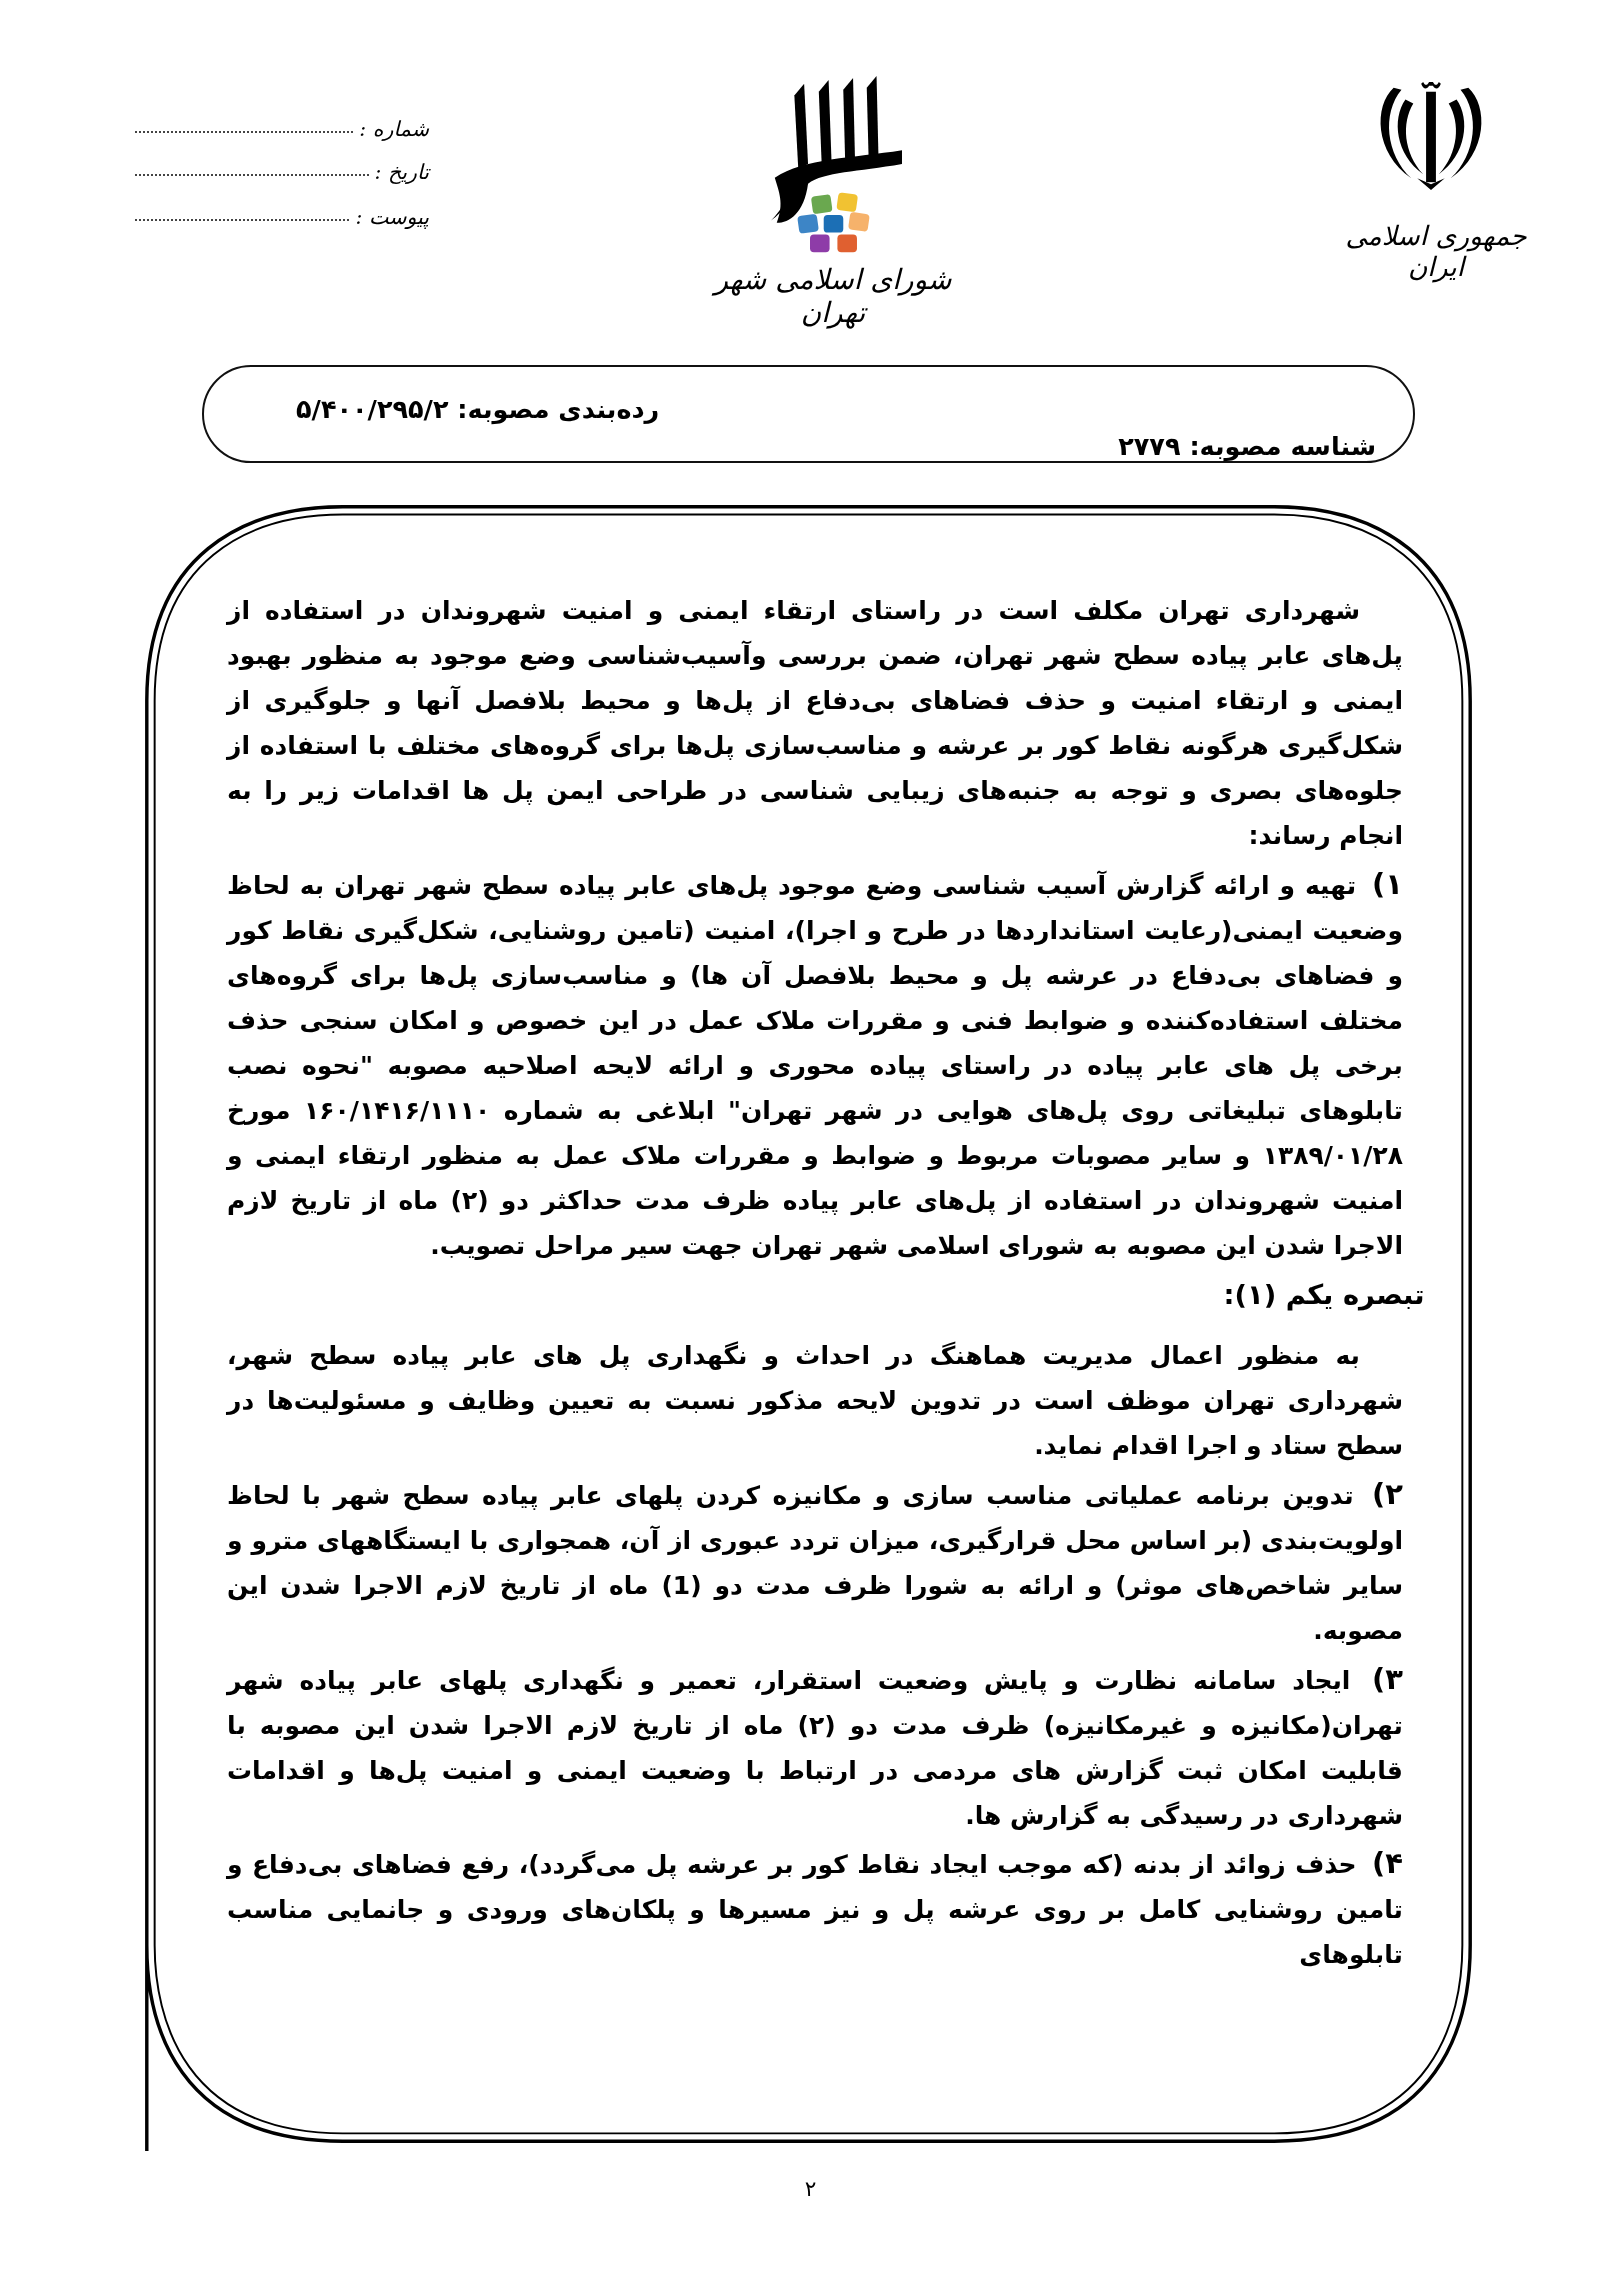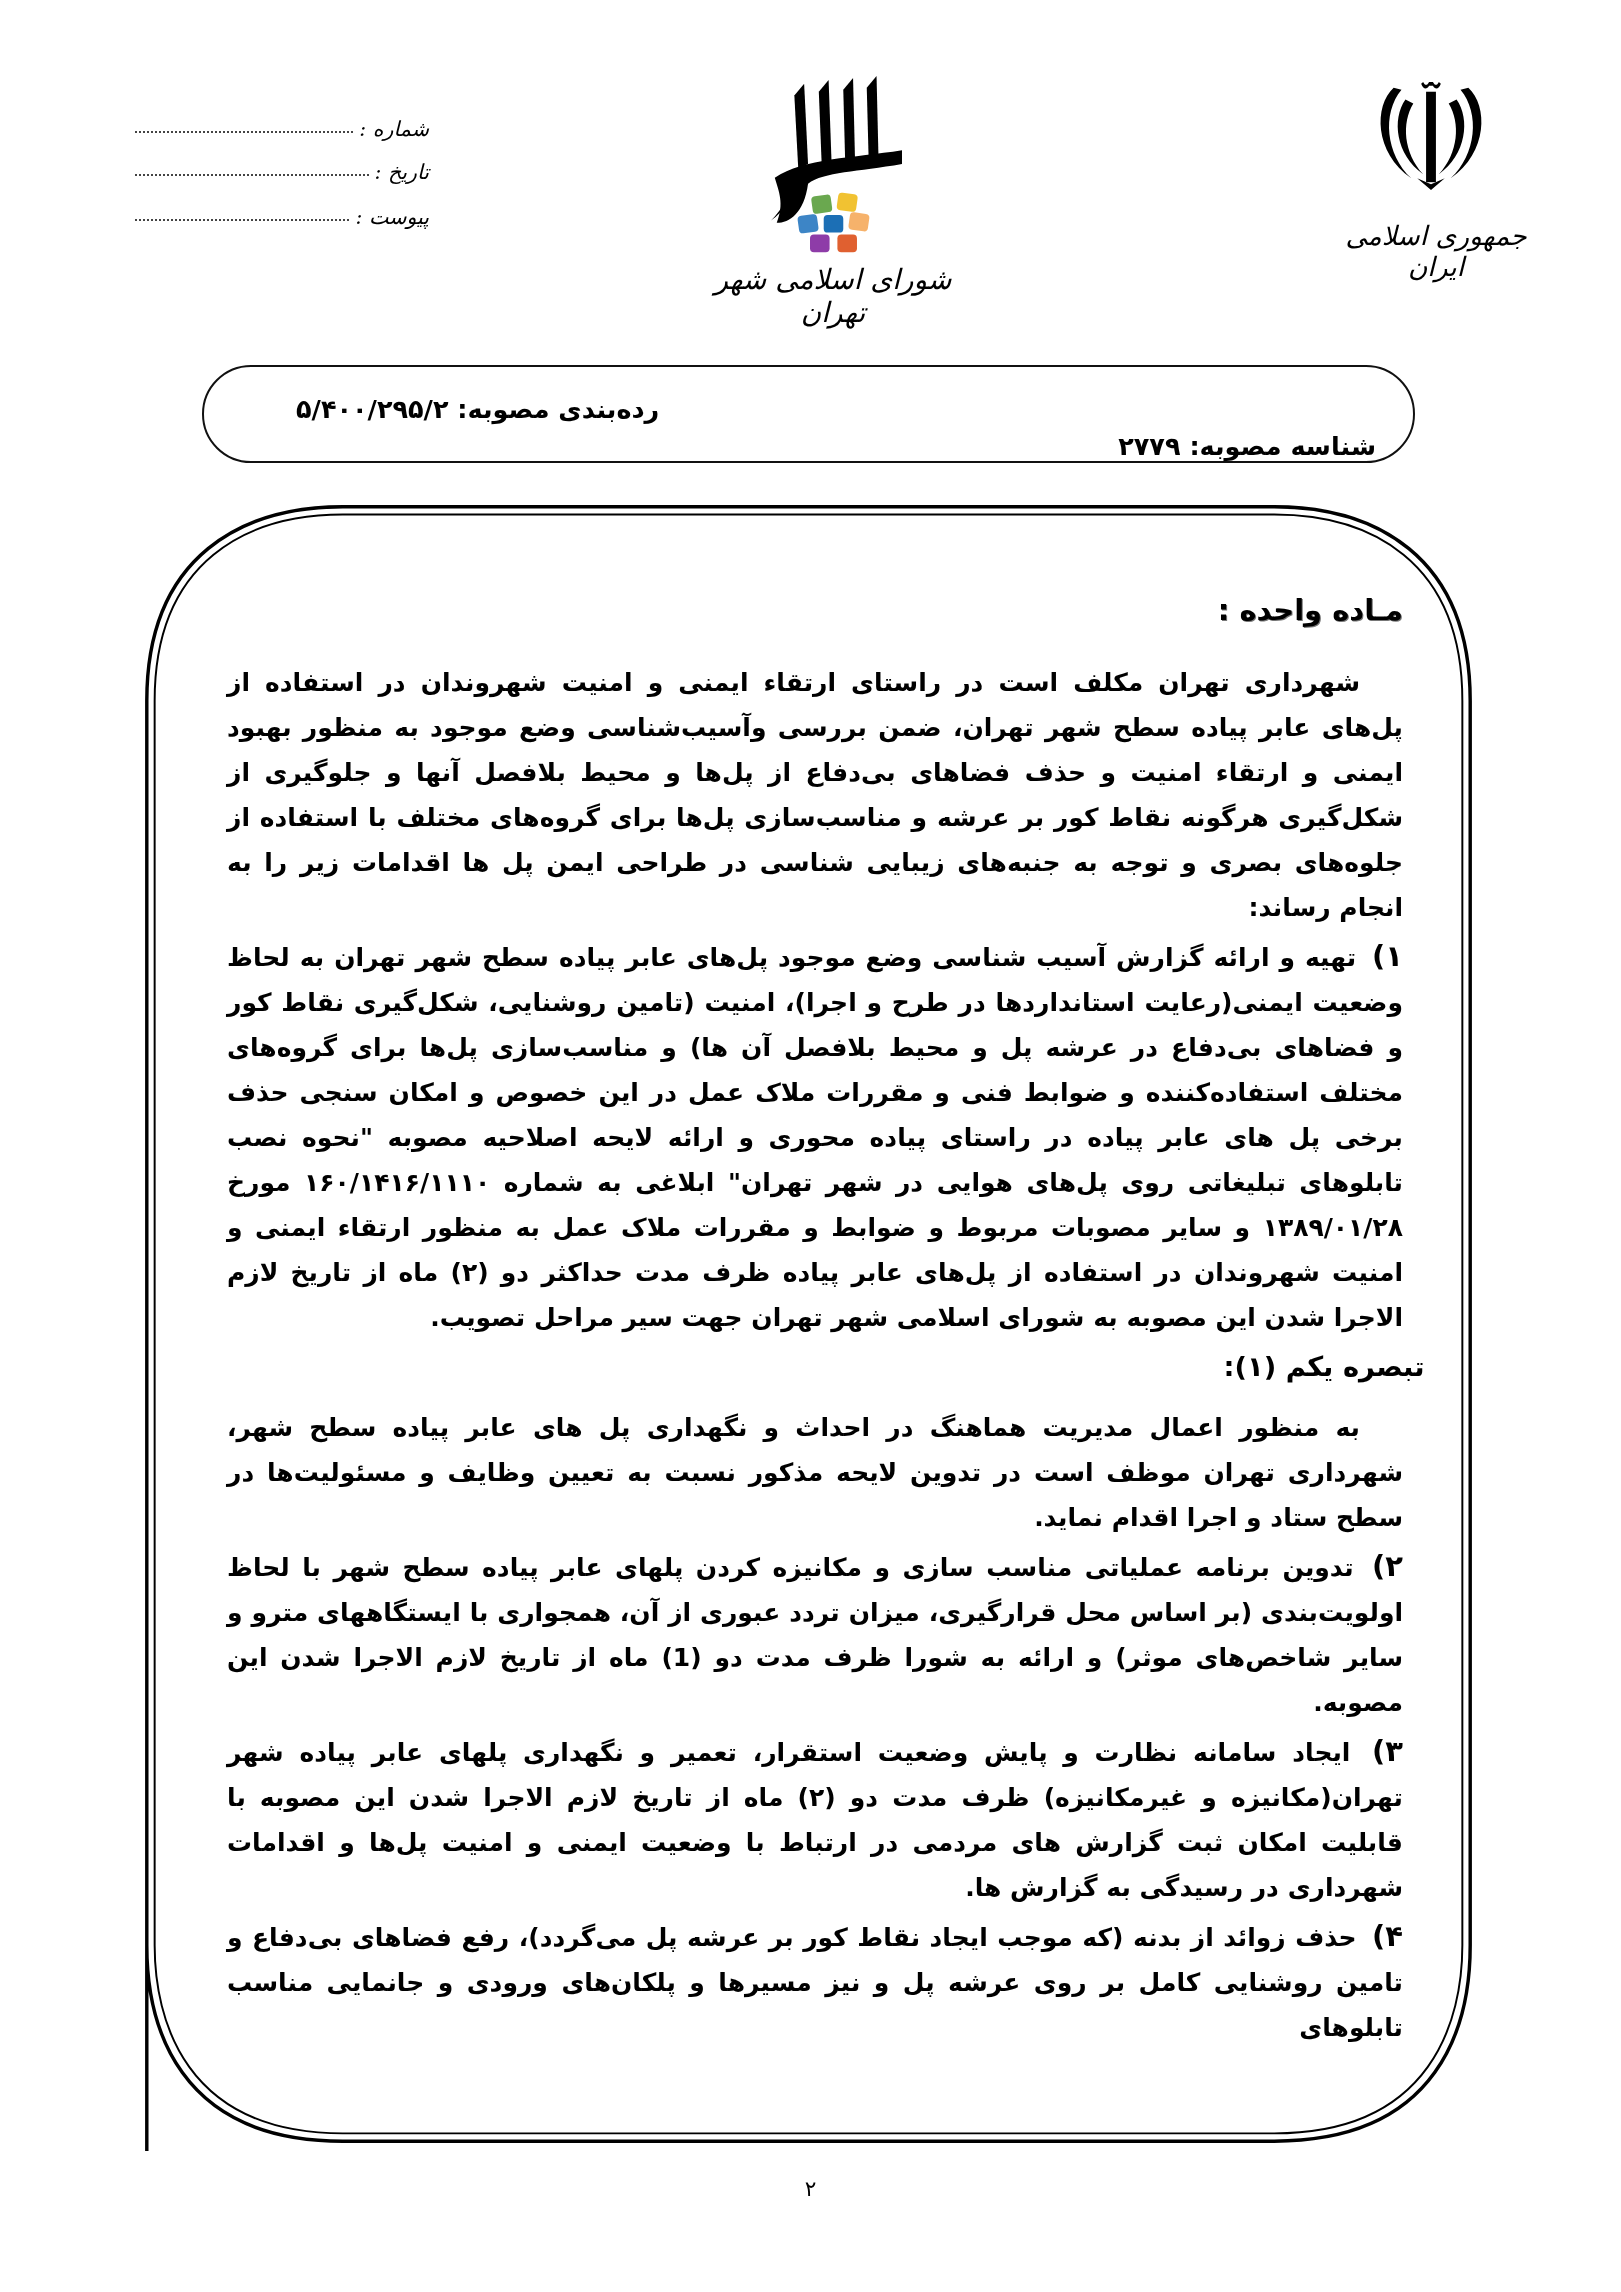--- a/index.html
+++ b/index.html
@@ -107,21 +107,20 @@
 </div>
 
 <div class="abs frame">
   <svg viewBox="0 0 1370 1690" preserveAspectRatio="none" xmlns="http://www.w3.org/2000/svg">
     <path d="M10 1690 L10 1480 C10 1560 40 1680 210 1680 L1160 1680 C1330 1680 1360 1560 1360 1480 L1360 210 C1360 60 1260 12 1160 12 L210 12 C110 12 10 60 10 210 L10 1480" fill="none" stroke="#000" stroke-width="3.5"></path>
     <path d="M18 1480 C18 1555 48 1672 210 1672 L1160 1672 C1322 1672 1352 1555 1352 1480 L1352 210 C1352 66 1256 20 1160 20 L210 20 C114 20 18 66 18 210 Z" fill="none" stroke="#000" stroke-width="2"></path>
   </svg>
 </div>
 
 <div class="abs content">
-  <div class="heading-main">مـاده واحده :</div>
 
   <p class="para indent">شهرداری تهران مکلف است در راستای ارتقاء ایمنی و امنیت شهروندان در استفاده از پل‌های عابر پیاده سطح شهر تهران، ضمن بررسی وآسیب‌شناسی وضع موجود به منظور بهبود ایمنی و ارتقاء امنیت و حذف فضاهای بی‌دفاع از پل‌ها و محیط بلافصل آنها و جلوگیری از شکل‌گیری هرگونه نقاط کور بر عرشه و مناسب‌سازی پل‌ها برای گروه‌های مختلف با استفاده از جلوه‌های بصری و توجه به جنبه‌های زیبایی شناسی  در طراحی ایمن پل ها اقدامات زیر را به انجام رساند:</p>
 
   <p class="para">
     <span class="item-num">۱)</span>
     <span>تهیه و ارائه گزارش آسیب شناسی وضع موجود پل‌های عابر پیاده سطح شهر تهران به لحاظ وضعیت ایمنی(رعایت استانداردها در طرح و اجرا)، امنیت (تامین روشنایی، شکل‌گیری نقاط کور و فضاهای بی‌دفاع در عرشه پل و محیط بلافصل آن ها) و مناسب‌سازی پل‌ها برای گروه‌های مختلف استفاده‌کننده و ضوابط فنی و مقررات ملاک عمل در این خصوص و امکان سنجی حذف برخی پل های عابر پیاده در راستای پیاده محوری و ارائه لایحه اصلاحیه مصوبه "نحوه نصب تابلوهای تبلیغاتی روی پل‌های هوایی در شهر تهران" ابلاغی به شماره ۱۶۰/۱۴۱۶/۱۱۱۰ مورخ ۱۳۸۹/۰۱/۲۸ و سایر مصوبات مربوط و ضوابط و مقررات ملاک عمل به منظور ارتقاء ایمنی و امنیت شهروندان در استفاده از پل‌های عابر پیاده ظرف مدت حداکثر دو (۲) ماه از تاریخ لازم الاجرا شدن این مصوبه به شورای اسلامی شهر تهران جهت سیر مراحل تصویب.</span>
   </p>
 
   <div class="note-title">تبصره یکم (۱):</div>
   <p class="para indent">به منظور اعمال مدیریت هماهنگ در احداث و نگهداری پل های عابر پیاده سطح شهر، شهرداری تهران موظف است در تدوین لایحه مذکور نسبت به تعیین وظایف و مسئولیت‌ها در سطح ستاد و اجرا اقدام نماید.</p>

